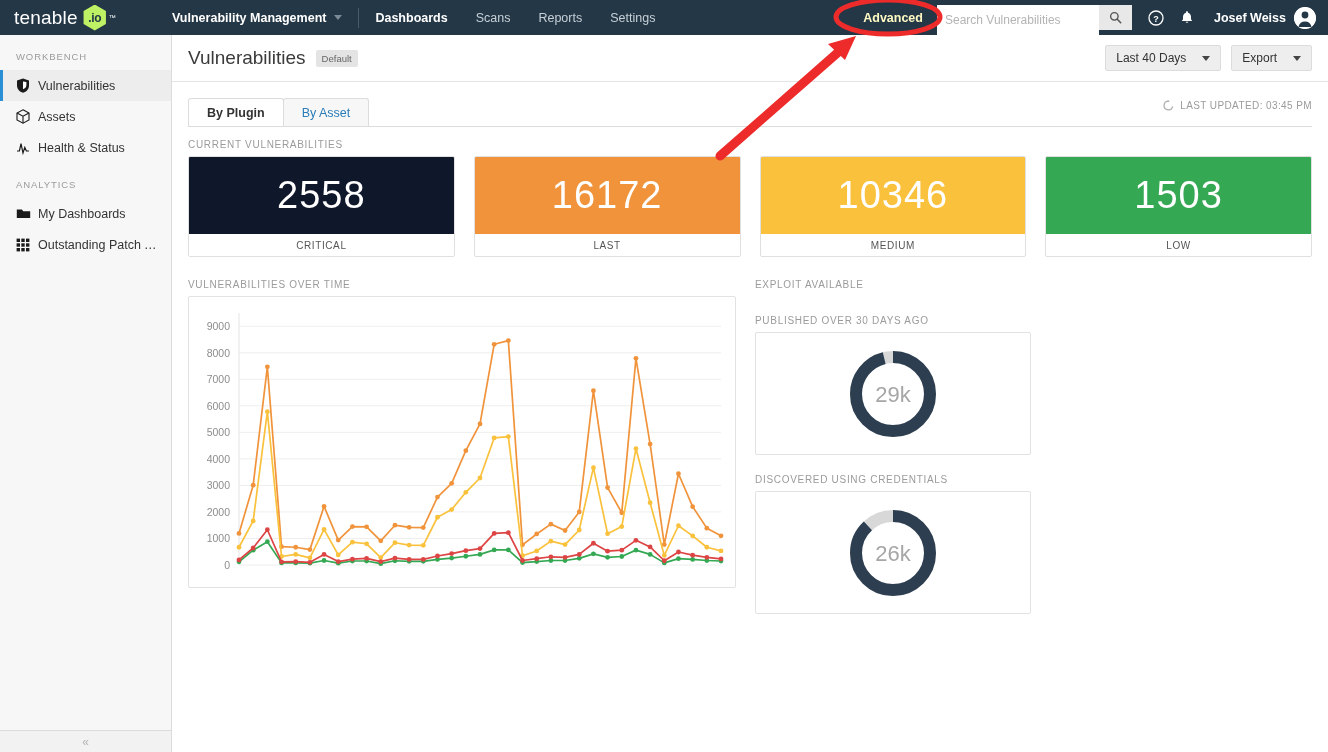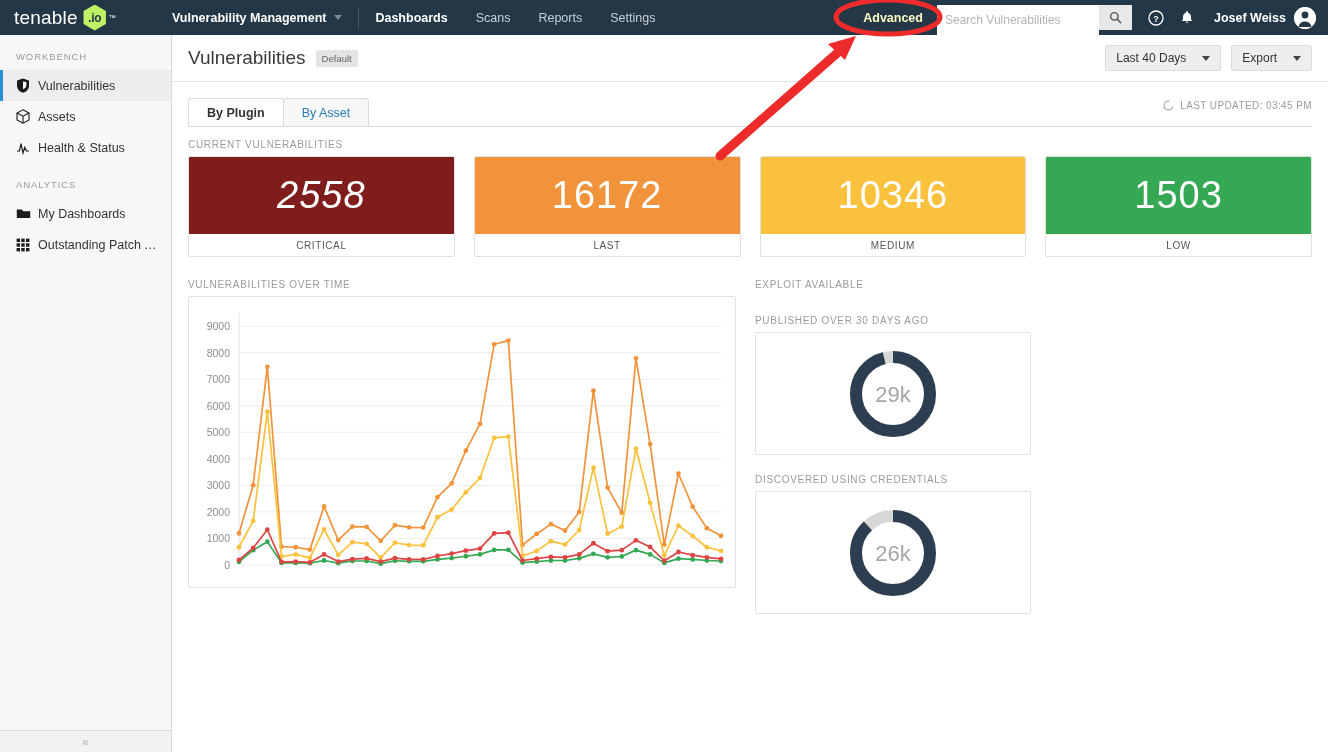--- a/index.html
+++ b/index.html
@@ -320,21 +320,21 @@
         <span>LAST UPDATED: 03:45 PM</span>
       </div>
       <div class="tabs-underline"></div>
     </div>
 
     <div class="content">
 
       <div class="section-label">CURRENT VULNERABILITIES</div>
       <div class="kpi-row">
         <div class="kpi">
-          <div class="kpi-num" id="kpi0" style="background: #7f1d1d; font-style: italic;">2558</div>
+          <div class="kpi-num" id="kpi0" style="background: #0f172a;">2558</div>
           <div class="kpi-lbl">CRITICAL</div>
         </div>
         <div class="kpi">
           <div class="kpi-num" id="kpi1" style="background: rgb(240, 147, 59);">16172</div>
           <div class="kpi-lbl">LAST</div>
         </div>
         <div class="kpi">
           <div class="kpi-num" id="kpi2" style="background: rgb(250, 193, 60);">10346</div>
           <div class="kpi-lbl">MEDIUM</div>
         </div>

